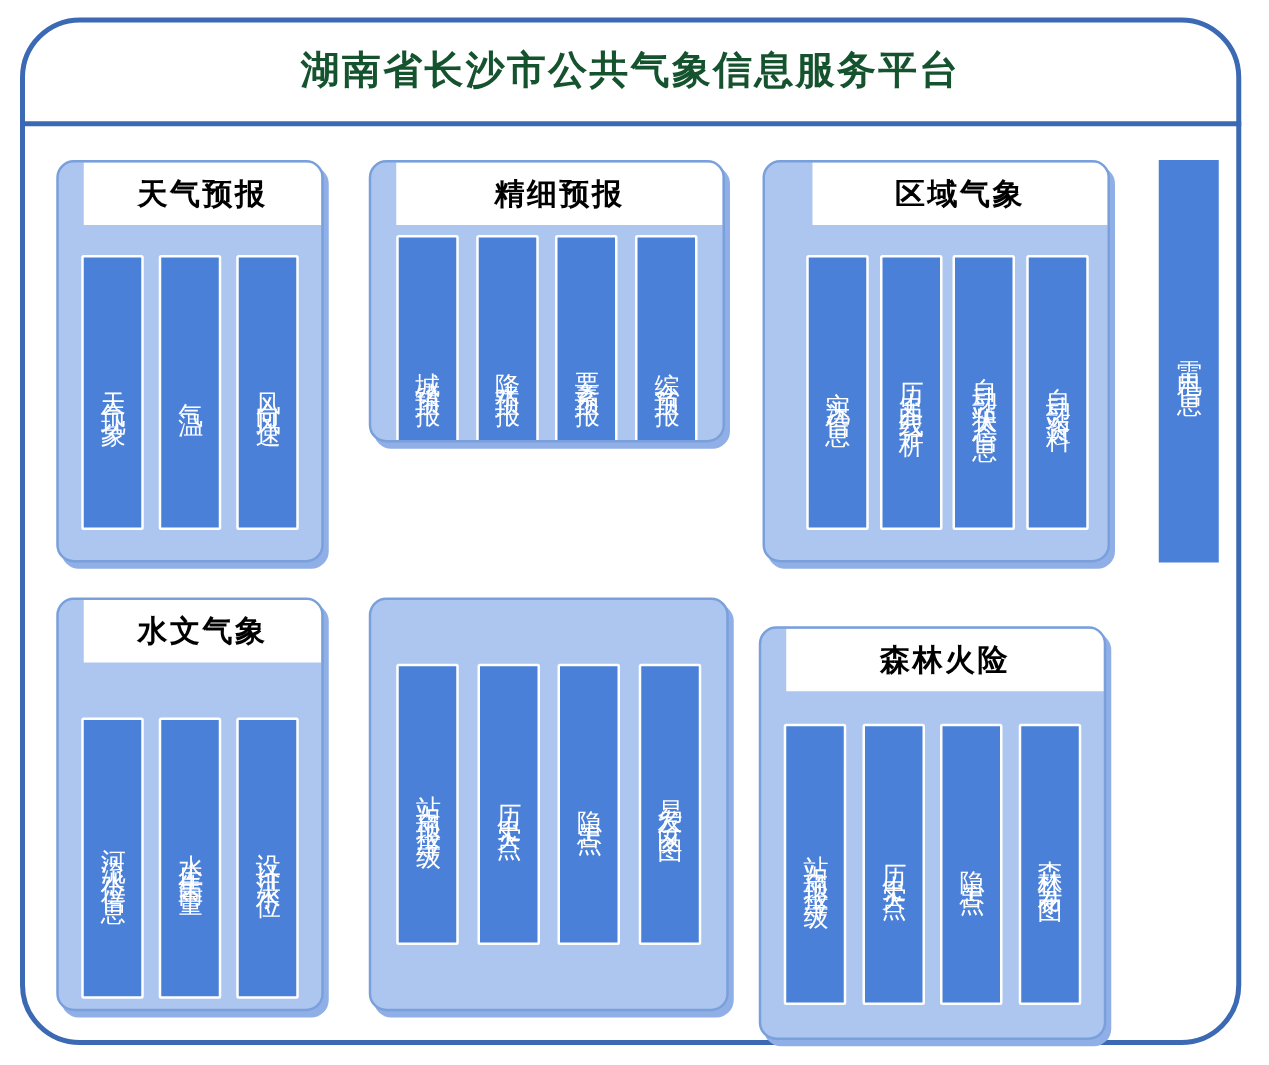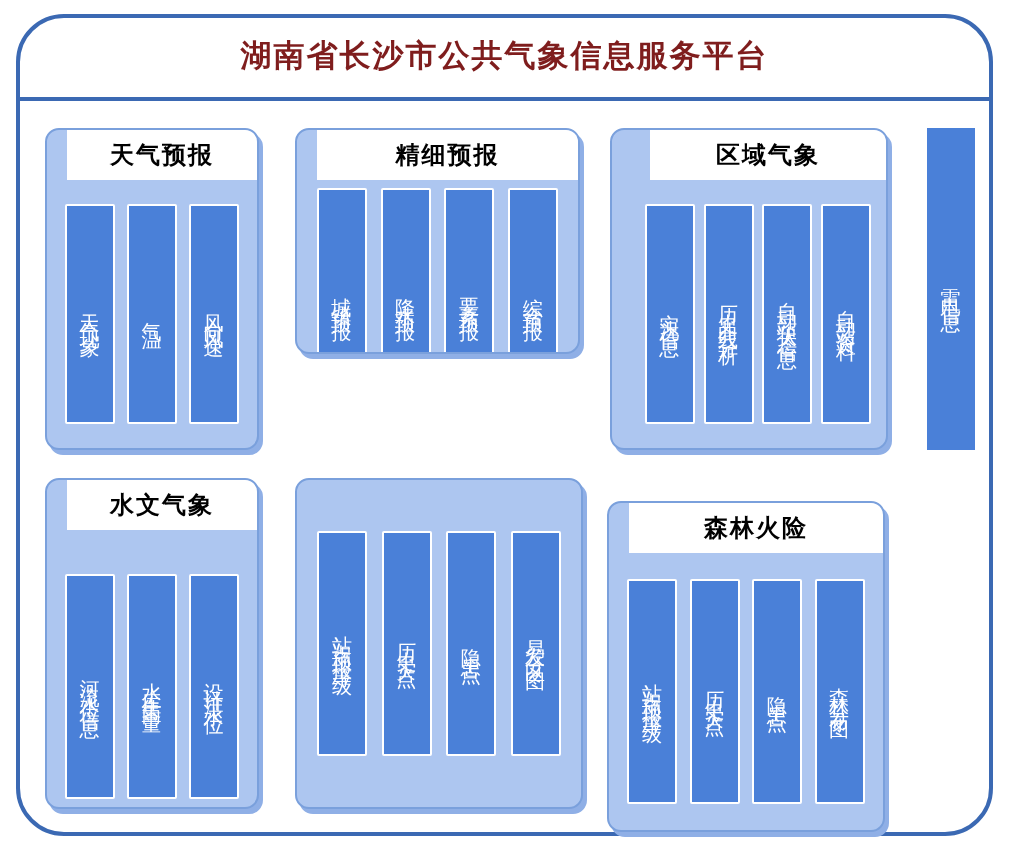--- a/index.html
+++ b/index.html
@@ -9,21 +9,21 @@
   .outer {
     position:absolute; left:16px; top:14px; width:977px; height:822px;
     border:4px solid #3b69b3; border-radius:48px; background:#ffffff;
   }
   .titlebar {
     position:absolute; left:16px; top:14px; width:977px; height:87px;
     border-bottom:4px solid #3b69b3;
     display:flex; align-items:center; justify-content:center;
   }
   .title-text {
-    font-size:31px; font-weight:bold; color:#7f1d1d; letter-spacing:2px;
+    font-size:31px; font-weight:bold; color:#14532d; letter-spacing:2px;
   }
 
   .panel {
     position:absolute;
     border:2px solid #7aa0dc; border-radius:14px;
     background:#adc6f0; overflow:hidden;
     box-shadow:4px 5px 0 #8fafe6;
     display:flex; flex-direction:column;
   }
   .panel-header {

